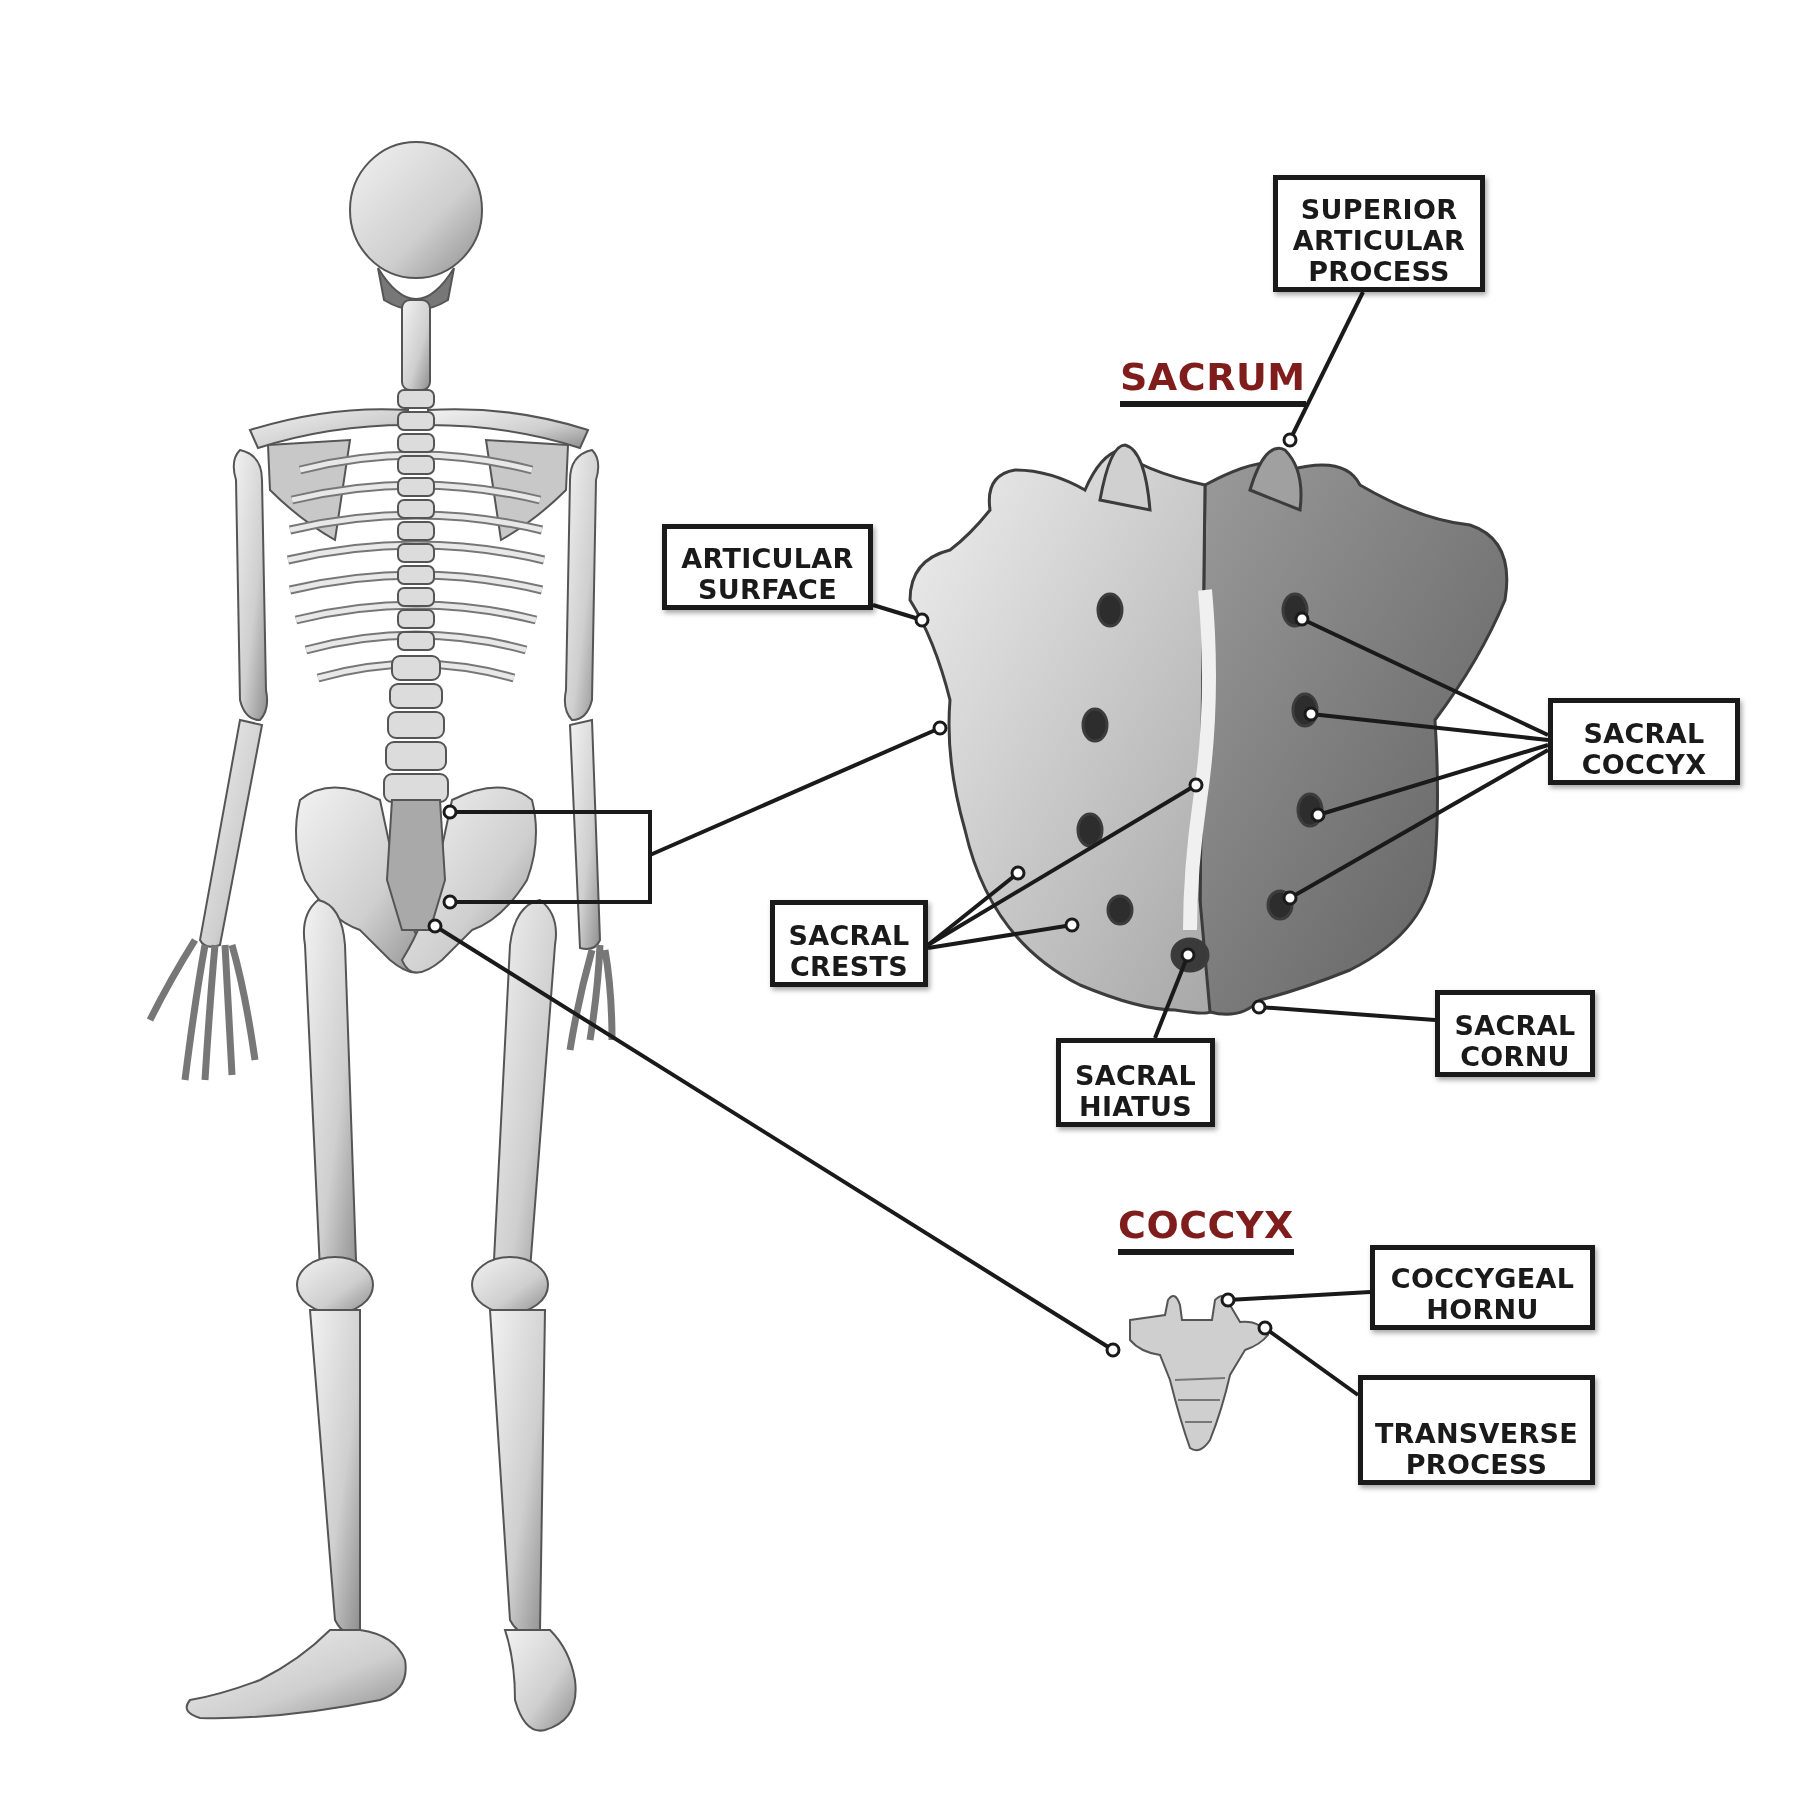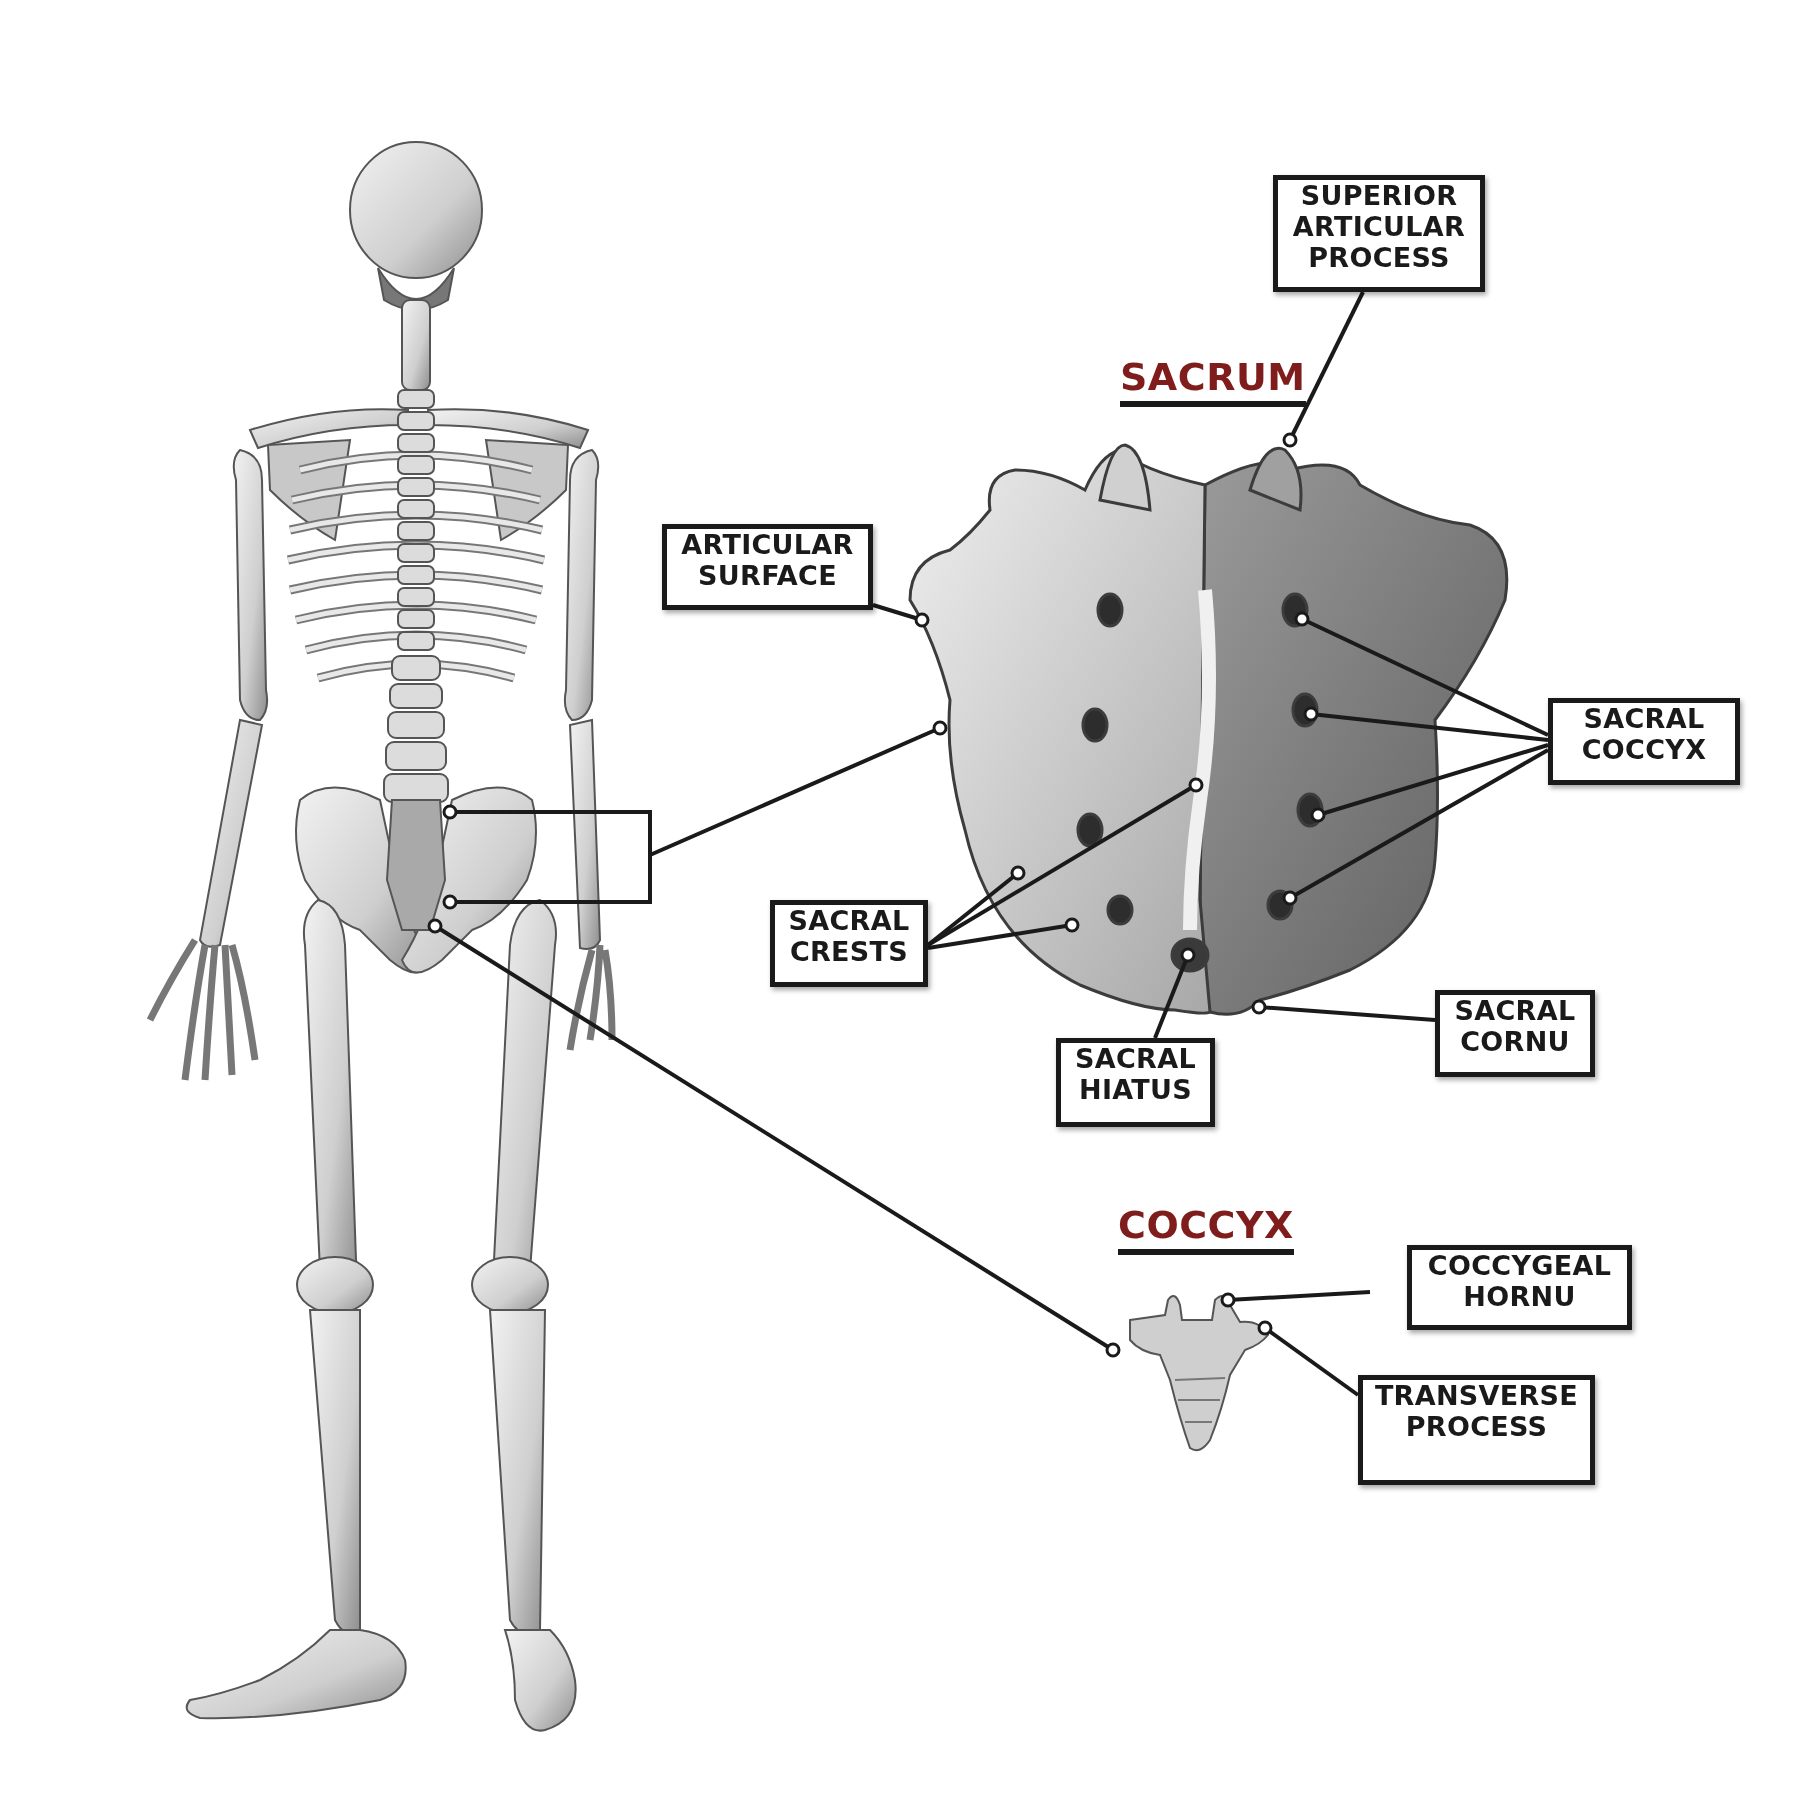--- a/index.html
+++ b/index.html
@@ -2,21 +2,21 @@
 <html><head>
 <meta charset="utf-8">
 <style>
   html, body { margin:0; padding:0; background:#ffffff; }
   body { width:1800px; height:1800px; position:relative; overflow:hidden;
          font-family:"DejaVu Sans", "Liberation Sans", sans-serif; }
   #art { position:absolute; left:0; top:0; width:1800px; height:1800px; }
   .label-box {
     position:absolute; background:#fff; border:5px solid #1a1a1a;
     box-shadow: 2px 3px 5px rgba(0,0,0,0.35);
-    display:flex; flex-direction:column; align-items:center; justify-content:flex-start;
+    display:flex; flex-direction:column; align-items:center; justify-content:flex-end;
     box-sizing:border-box; text-align:center;
     font-weight:bold; font-size:27px; line-height:31px; color:#1a1a1a; letter-spacing:0.3px;
   }
   .label-box span { display:block; white-space:nowrap; }
   .section-title {
     position:absolute; font-weight:bold; font-size:38px; color:#7f1d1d;
     border-bottom:6px solid #1a1a1a; line-height:40px; padding-bottom:4px; letter-spacing:0.5px;
   }
 </style>
 </head>
@@ -214,21 +214,21 @@
 <div class="label-box" style="left:1056px; top:1038px; width:159px; height:89px;">
   <span>SACRAL</span>
   <span>HIATUS</span>
 </div>
 
 <div class="label-box" style="left:1435px; top:990px; width:160px; height:87px;">
   <span>SACRAL</span>
   <span>CORNU</span>
 </div>
 
-<div class="label-box" style="left:1370px; top:1245px; width:225px; height:85px;margin-left:37px;">
+<div class="label-box" style="left:1370px; top:1245px; width:225px; height:85px;">
   <span>COCCYGEAL</span>
   <span>HORNU</span>
 </div>
 
 <div class="label-box" style="left:1358px; top:1375px; width:237px; height:110px;">
   <span>TRANSVERSE</span>
   <span>PROCESS</span>
 </div>
 
 </body></html>

